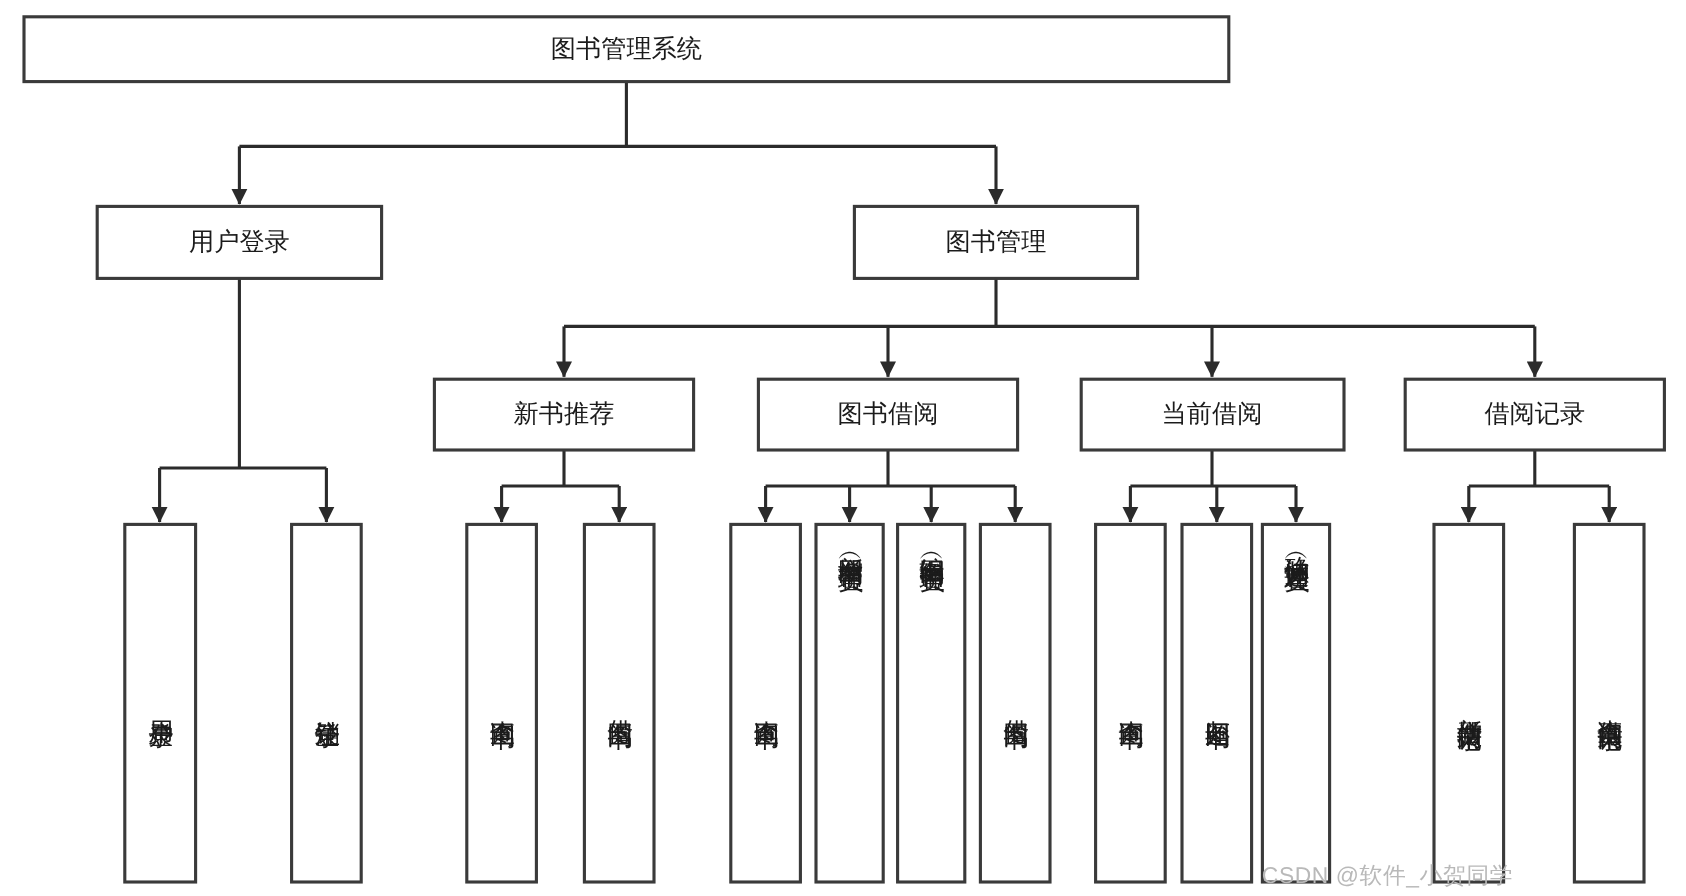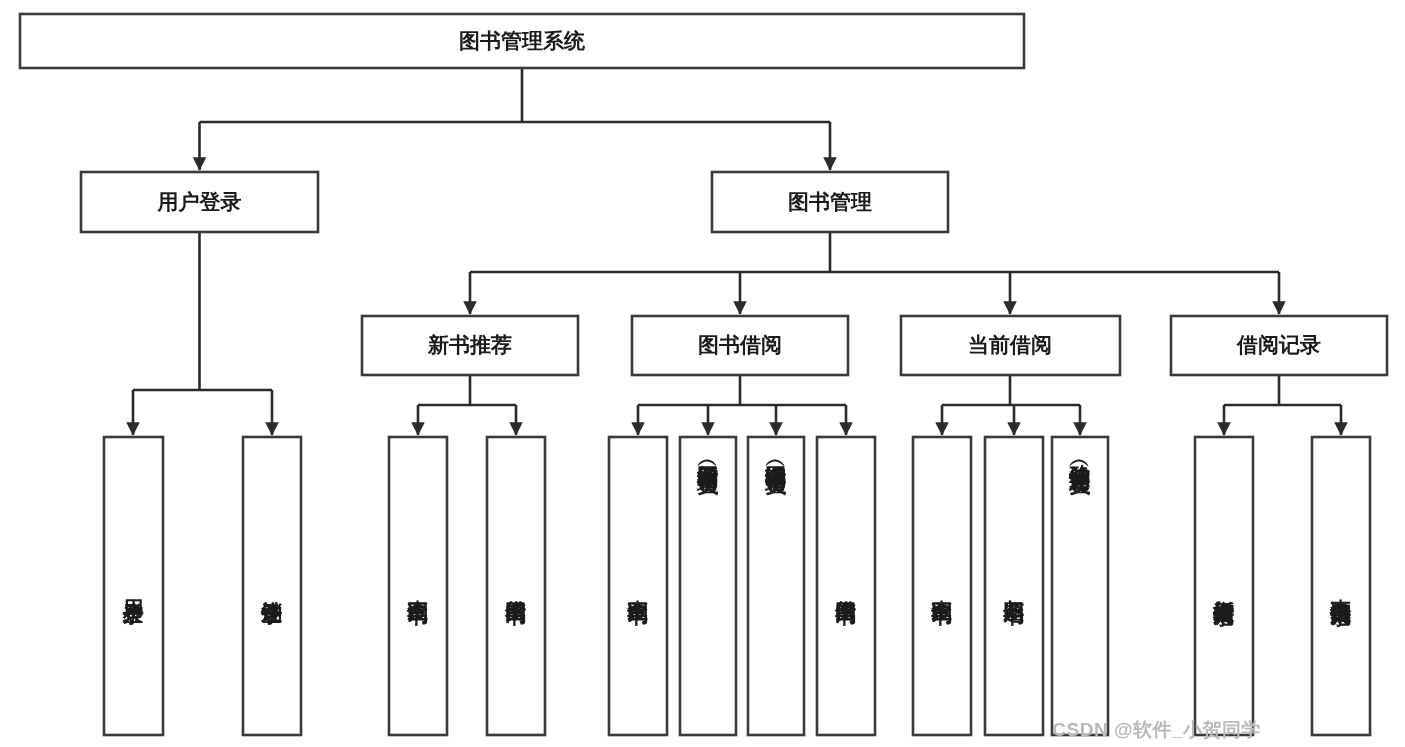--- a/index.html
+++ b/index.html
@@ -10,21 +10,20 @@
   body {
     width: 1405px;
     height: 747px;
     font-family: "Liberation Sans", "DejaVu Sans", sans-serif;
     overflow: hidden;
   }
   #diagram-root {
     position: relative;
     width: 1269px;
     height: 747px;
-    font-weight: bold;
   }
   svg.flow {
     position: absolute;
     top: 0;
     left: 0;
     width: 1405px;
     height: 747px;
     display: block;
   }
   .node-box {

